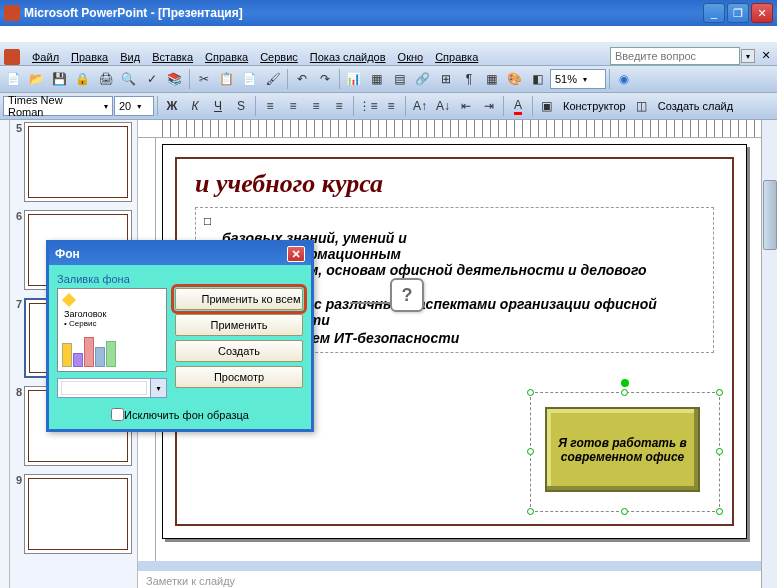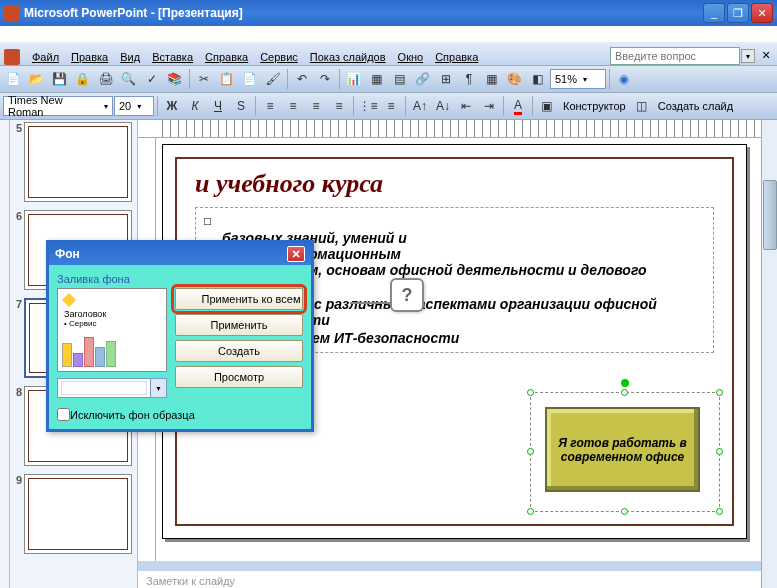--- a/index.html
+++ b/index.html
@@ -73,21 +73,21 @@
 .preview-box { width: 110px; height: 84px; background: #fff; border: 1px solid #888; padding: 6px; font-size: 9px; position: relative; }
 .preview-diamond { width: 10px; height: 10px; background: #ffcc33; transform: rotate(45deg); margin-bottom: 4px; }
 .preview-bars { position: absolute; bottom: 4px; left: 4px; display: flex; align-items: flex-end; gap: 1px; height: 36px; }
 .preview-bars div { width: 10px; }
 .dlg-btns { display: flex; flex-direction: column; gap: 4px; flex: 1; }
 .dlg-btn { height: 22px; background: linear-gradient(#fdfdfb,#efe9d6); border: 1px solid #a0946a; border-radius: 2px; font-size: 11px; cursor: pointer; }
 .dlg-btn.hl { outline: 3px solid #d04020; outline-offset: 1px; padding-left: 24px; }
 .fill-combo { width: 110px; height: 20px; background: #fff; border: 1px solid #7a9ac4; margin-top: 6px; display: flex; align-items: center; }
 .fill-swatch { flex: 1; height: 14px; margin: 0 3px; background: #fff; border: 1px solid #ddd; }
 .fill-dd { width: 16px; height: 18px; background: #dce6f4; border-left: 1px solid #7a9ac4; display: flex; align-items: center; justify-content: center; font-size: 8px; }
-.dlg-check { margin-top: 10px; display: flex; align-items: center; gap: 0; font-size: 11px; }
+.dlg-check { margin-top: 10px; display: flex; align-items: center; gap: 0; font-size: 11px; justify-content: center; }
 .dlg-check input { width: 13px; height: 13px; }
 
 .callout { position: absolute; left: 350px; top: 158px; z-index: 101; display: flex; align-items: center; }
 .callout-line { width: 40px; height: 2px; background: #888; position: relative; top: 8px; }
 .callout-box { width: 34px; height: 34px; background: #fff; border: 2px solid #888; border-radius: 6px; display: flex; align-items: center; justify-content: center; font-size: 18px; font-weight: bold; color: #666; box-shadow: 1px 1px 3px rgba(0,0,0,.2); }
 </style>
 </head>
 <body>
 
 <div class="titlebar">

